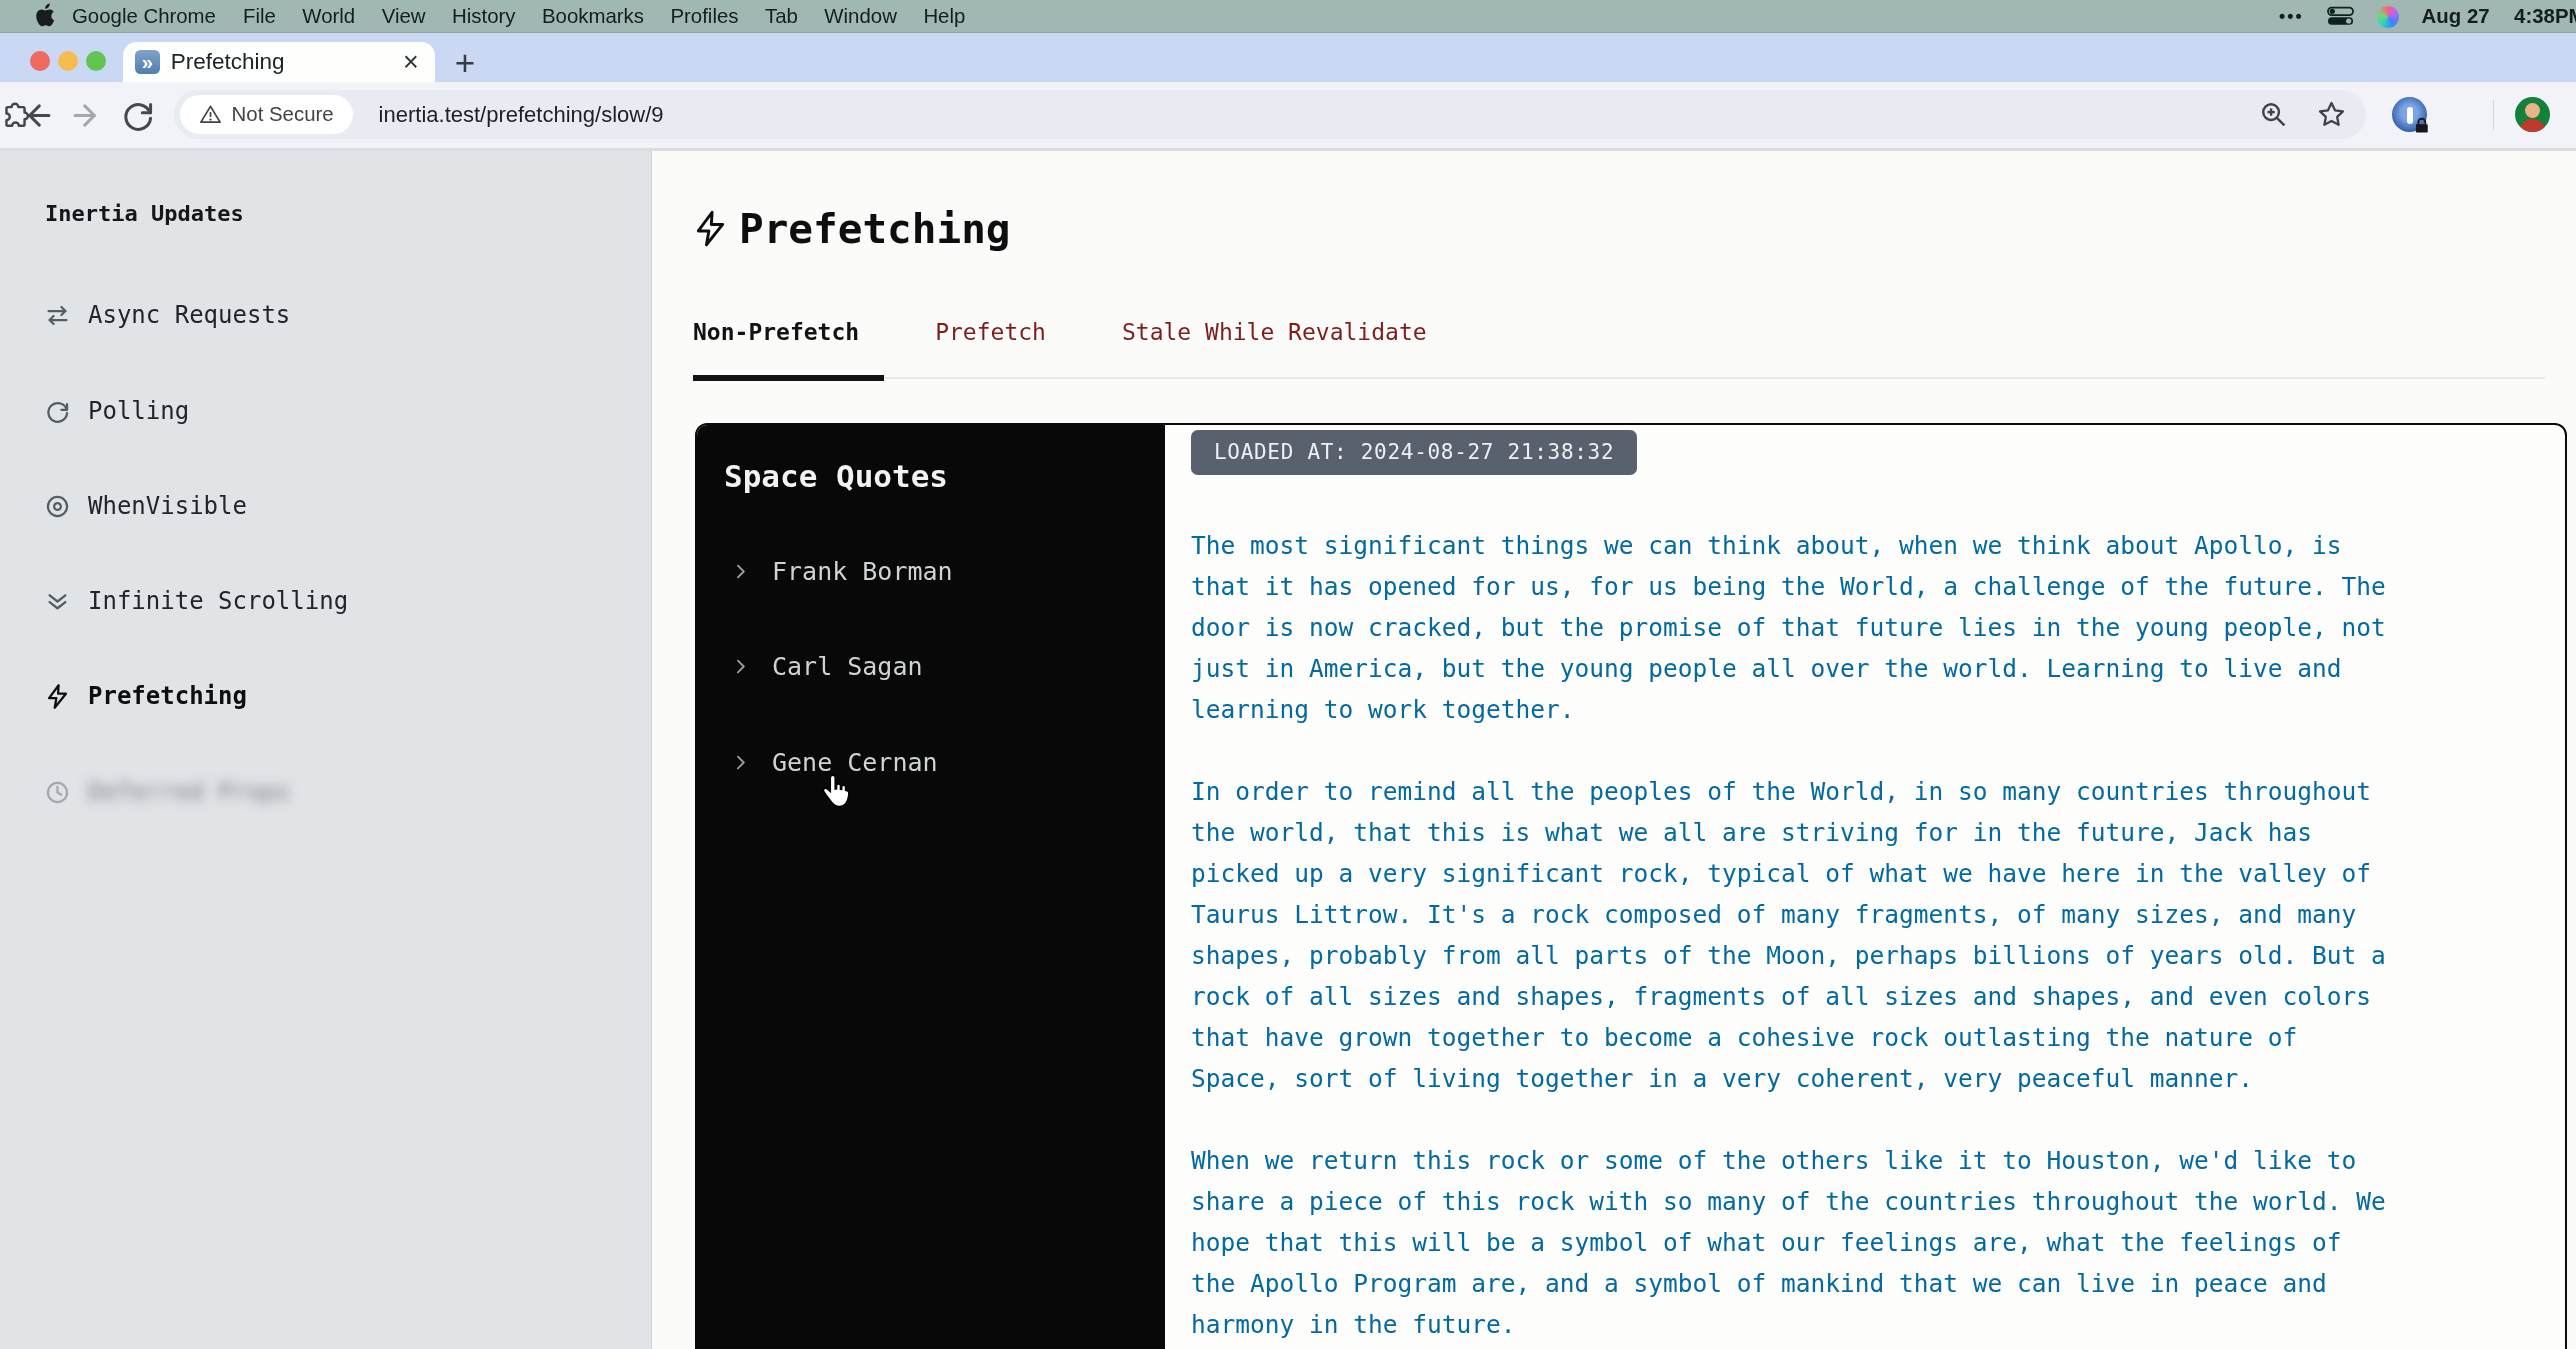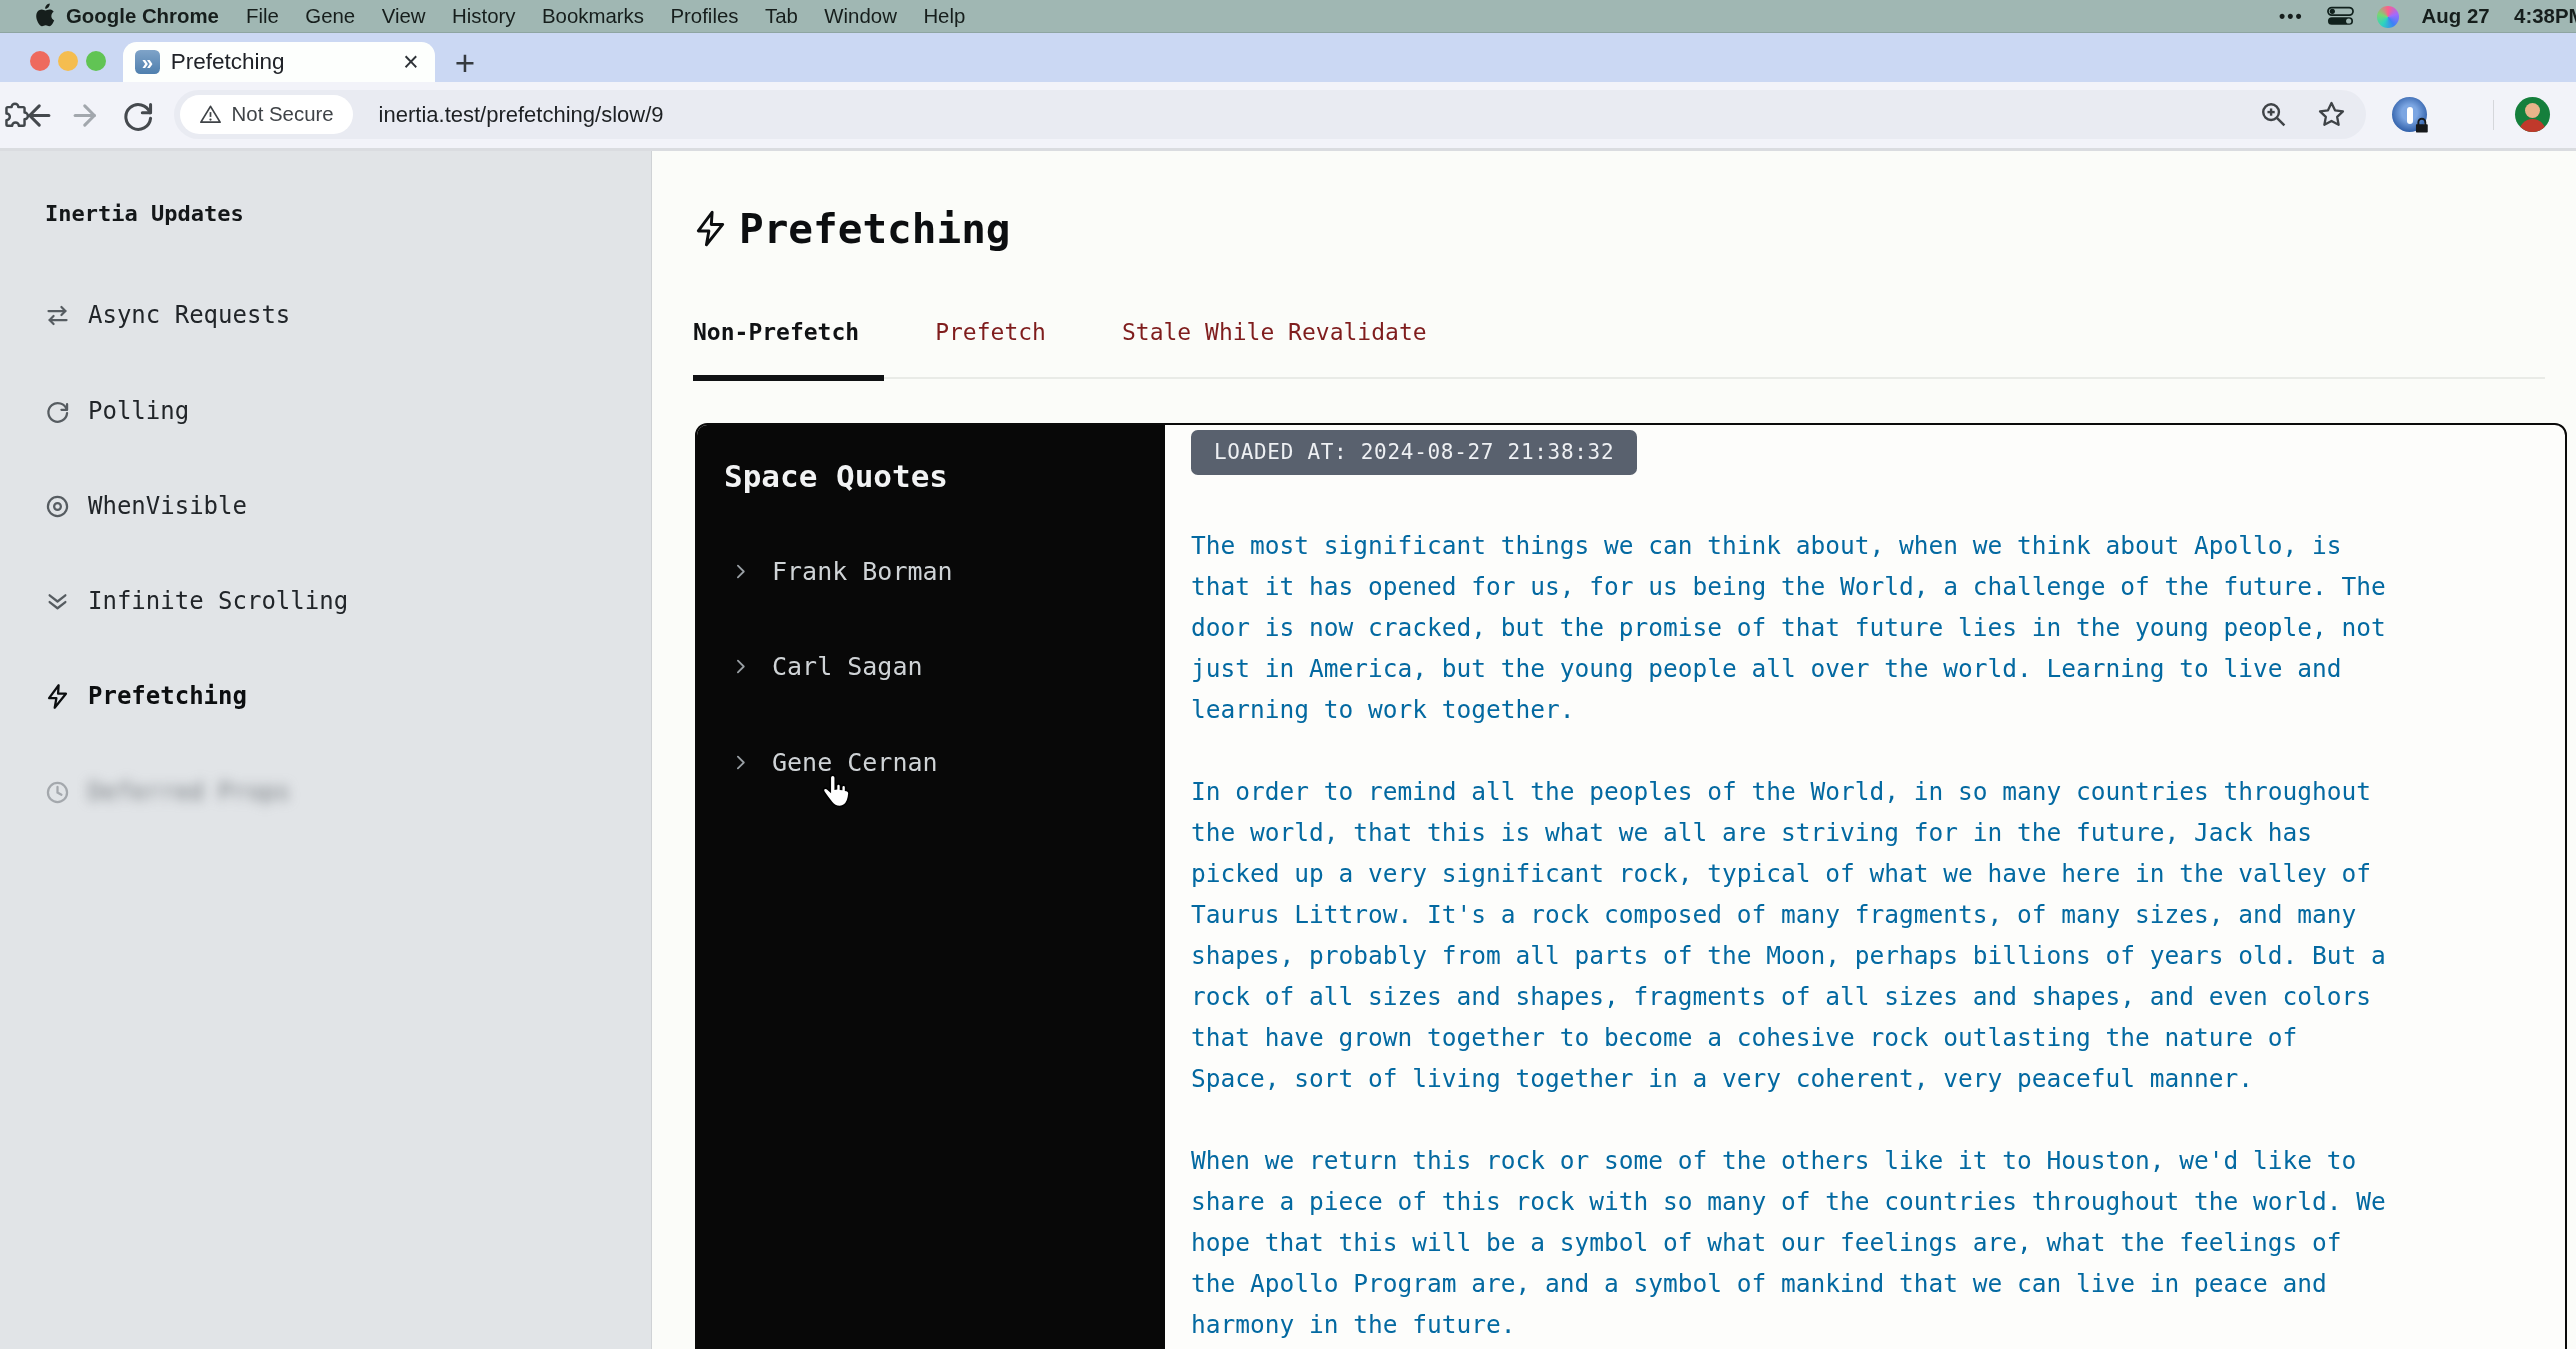--- a/index.html
+++ b/index.html
@@ -7,21 +7,21 @@
   body { position:relative; overflow:hidden; background:#fbfcf9;
          font-family:"Liberation Sans", sans-serif; }
   .abs { position:absolute; }
   svg { display:block; }
 
   
   .menubar { left:0; top:0; width:2576px; height:33px; background:#a0b7b3;
              border-bottom:1.4px solid #8ea5a1; display:flex; align-items:center;
              color:#161e1c; font-size:20.4px; }
   .menubar .apple { margin-left:35px; width:23px; height:27px; color:#10181 6; }
-  .menubar .appname { font-weight:700; margin-left:8px; }
+  .menubar .appname { font-weight:400; margin-left:14px; }
   .menu-items { display:flex; gap:26.5px; margin-left:27px; }
   .menu-item { white-space:nowrap; }
   .menu-status { position:absolute; right:-9.5px; top:0; height:33px; display:flex;
                  align-items:center; gap:23px; font-size:20.4px; font-weight:600; }
   .more-dots { letter-spacing:2px; font-weight:800; font-size:17.7px; }
   .siri { width:22px; height:22px; border-radius:50%;
           background:conic-gradient(#ff5e8a,#a06bff,#3b82f6,#2dd4bf,#7bd672,#ff5e8a); }
   .cc-icon { color:#10201c; }
   .clock-text { display:flex; gap:24.5px; }
 
@@ -123,21 +123,21 @@
 
 <div class="abs menubar">
   <span class="apple">
     <svg viewBox="0 0 17 20" width="20.4" height="24.5" fill="currentColor">
         <path d="M13.6 10.6c0-2.3 1.9-3.4 2-3.5-1.1-1.6-2.8-1.8-3.4-1.8-1.4-.1-2.8.8-3.5.8-.7 0-1.8-.8-3-.8C4.1 5.3 2.6 6.2 1.8 7.6c-1.6 2.8-.4 6.9 1.2 9.2.8 1.1 1.7 2.4 2.9 2.3 1.2 0 1.6-.7 3-.7s1.8.7 3 .7c1.3 0 2.1-1.1 2.8-2.2.9-1.3 1.3-2.6 1.3-2.7 0 0-2.4-.9-2.4-3.6zM11.3 3.3c.6-.8 1.1-1.9 1-3-1 0-2.1.6-2.8 1.4-.6.7-1.2 1.8-1 2.9 1.1.1 2.2-.5 2.8-1.3z"></path>
       </svg>
   </span>
   <span class="appname">Google Chrome</span>
   <span class="menu-items">
     <span class="menu-item">File</span>
-    <span class="menu-item">Gene</span>
+    <span class="menu-item">World</span>
     <span class="menu-item">View</span>
     <span class="menu-item">History</span>
     <span class="menu-item">Bookmarks</span>
     <span class="menu-item">Profiles</span>
     <span class="menu-item">Tab</span>
     <span class="menu-item">Window</span>
     <span class="menu-item">Help</span>
   </span>
   <span class="menu-status">
     <span class="more-dots">•••</span>

